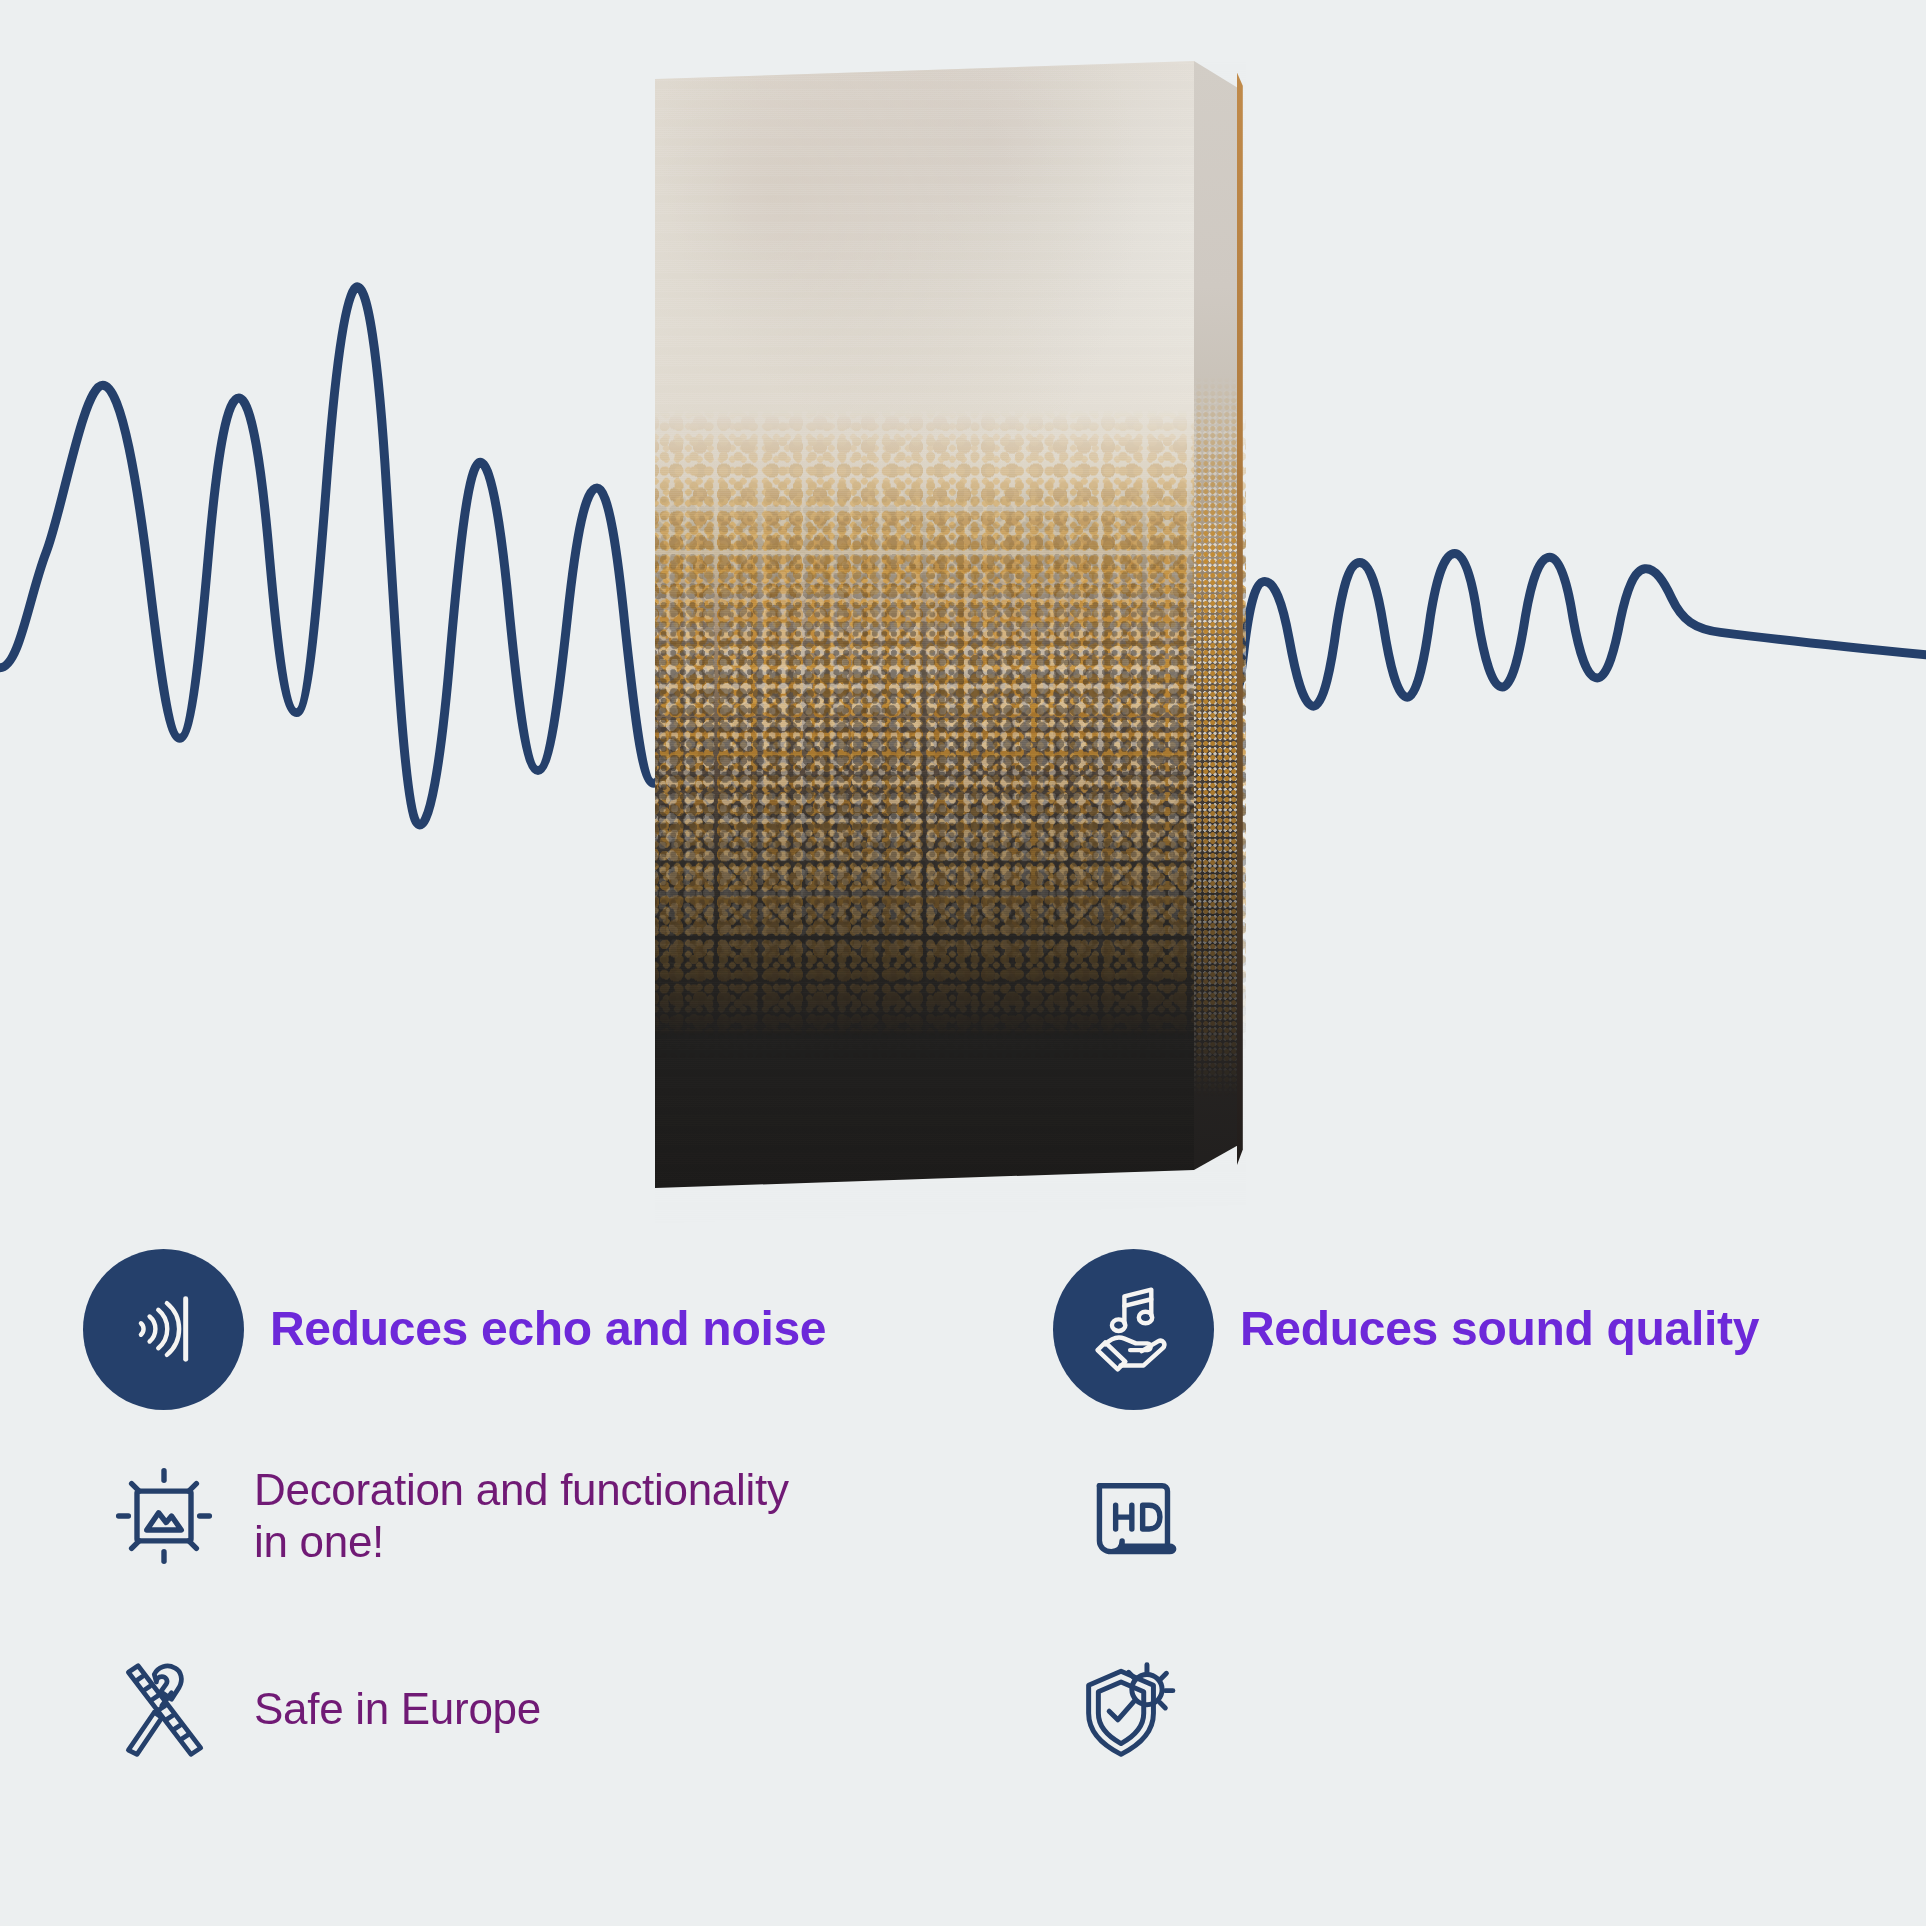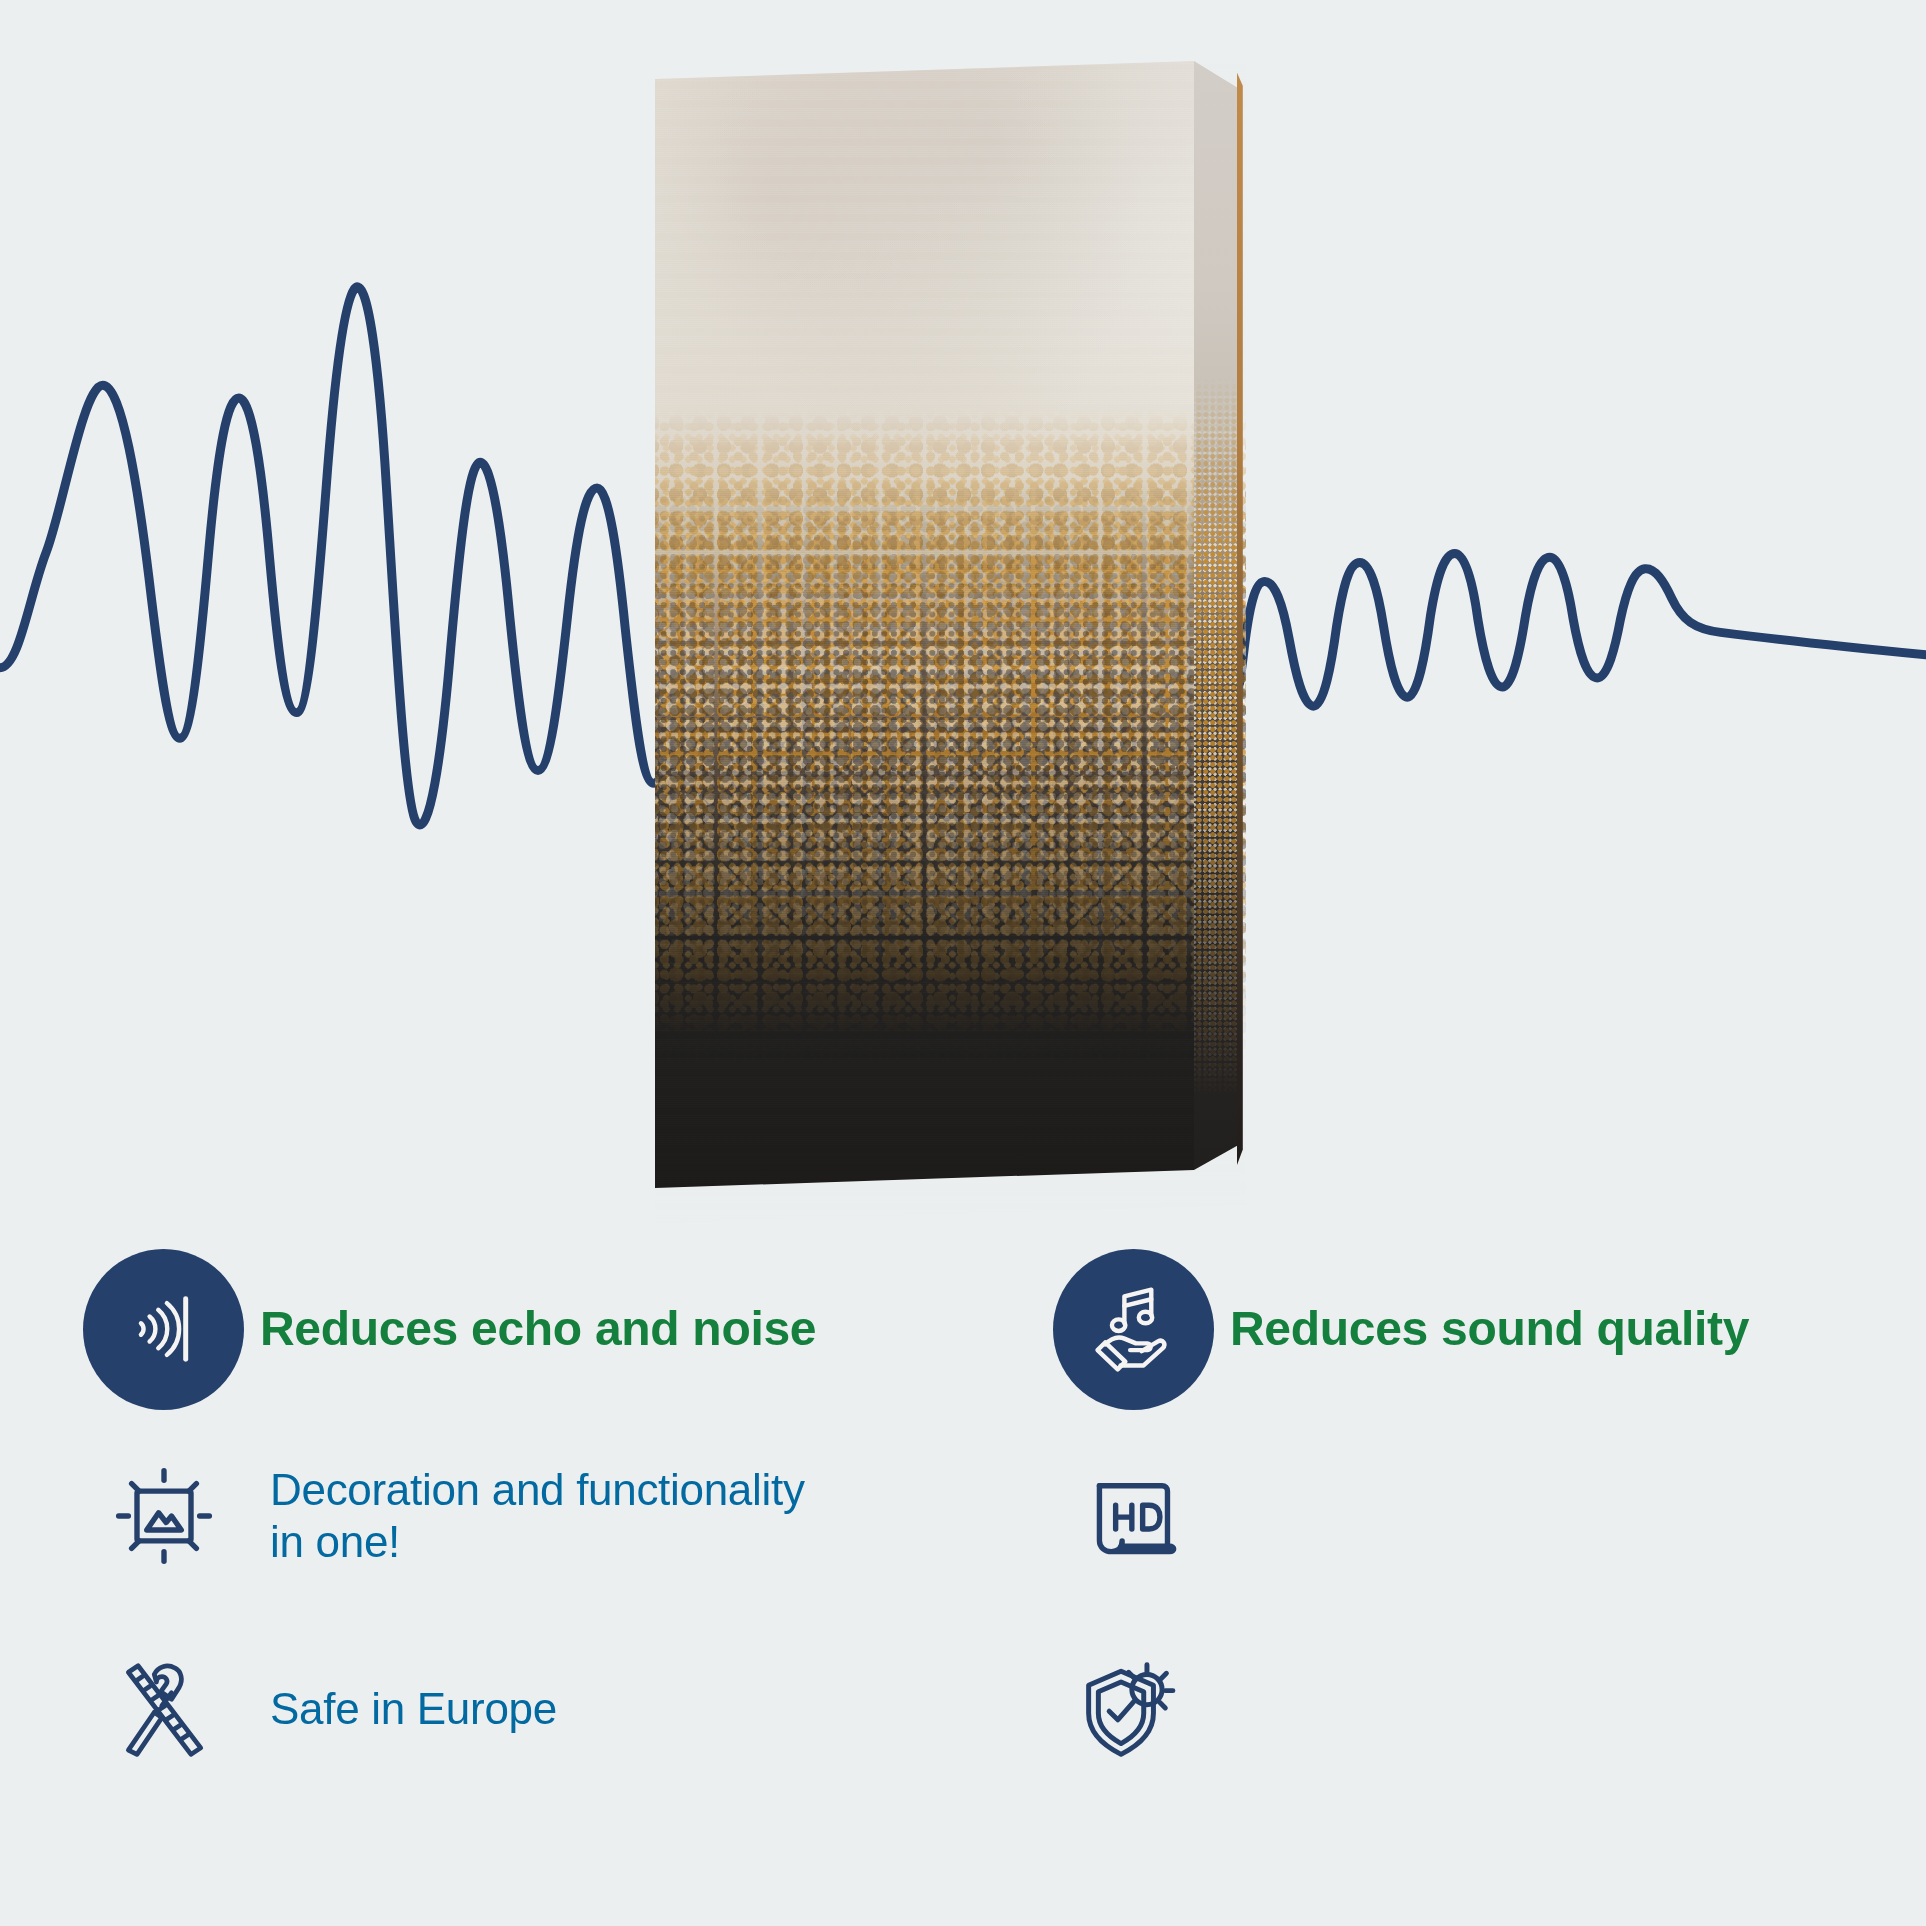--- a/index.html
+++ b/index.html
@@ -122,27 +122,27 @@
 
   .badge{
     width:161px;height:161px;border-radius:50%;
     background:#25406b;flex:0 0 auto;
     display:flex;align-items:center;justify-content:center;
   }
   .ic-slot{width:161px;flex:0 0 auto;display:flex;align-items:center;justify-content:center;}
   .ic-slot svg{display:block;}
 
   .ftitle{
-    margin-left:16px;
-    font-size:48px;font-weight:bold;color:#15803d;
+    margin-left:26px;
+    font-size:48px;font-weight:bold;color:#6d28d9;
     letter-spacing:-0.3px;line-height:1.06;
   }
   .ftext{
-    margin-left:26px;
-    font-size:44px;font-weight:normal;color:#0369a1;
+    margin-left:10px;
+    font-size:44px;font-weight:normal;color:#701a75;
     line-height:1.16;white-space:pre-line;letter-spacing:-0.3px;
   }
 </style>
 </head>
 <body>
 
 <div class="stage">
 
   <svg class="wave-layer" viewBox="0 0 3000 3000" preserveAspectRatio="none">
     <path d="M0 1040

